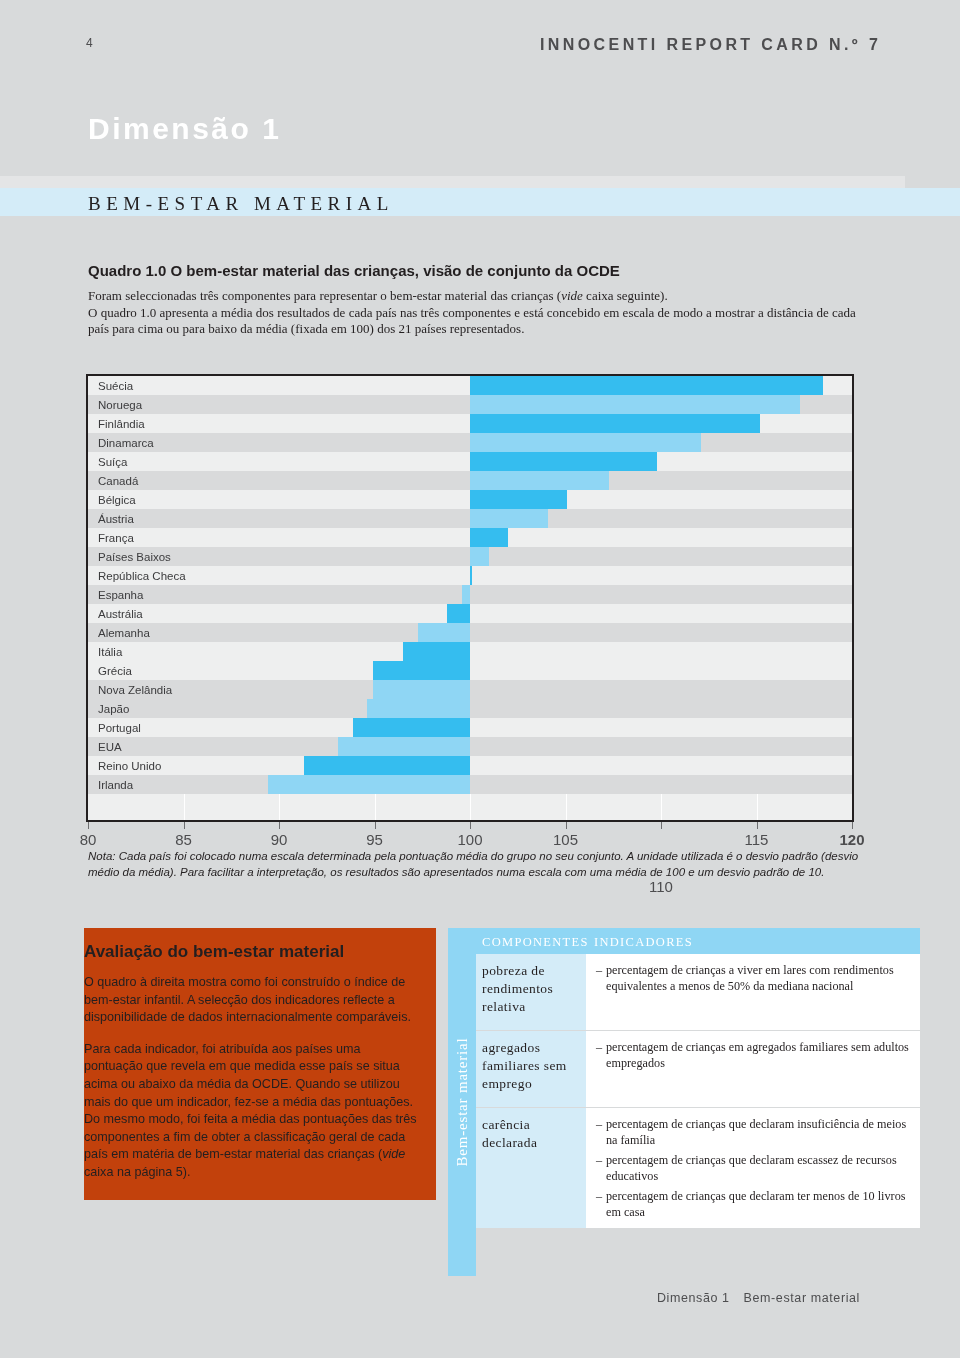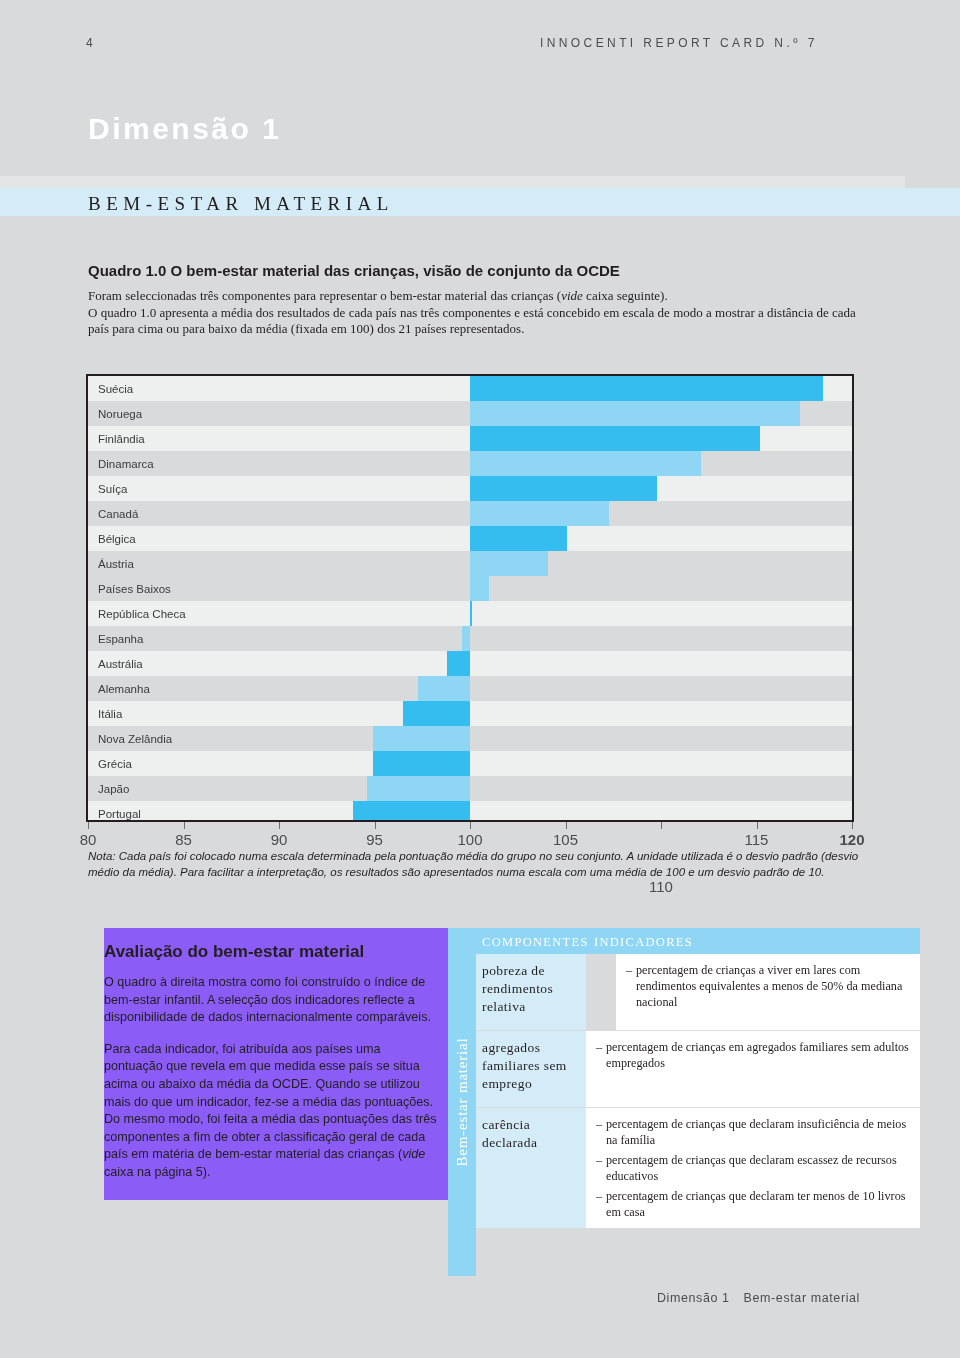--- a/index.html
+++ b/index.html
@@ -11,22 +11,22 @@
     position:relative;
     overflow:hidden;
   }
   
   .pagenum{
     position:absolute;left:86px;top:36px;
     font-size:12px;color:#4d4d4f;letter-spacing:0.5px;
   }
   .runhead{
     position:absolute;left:540px;top:36px;
-    font-size:12px;color:#4d4d4f;letter-spacing:3.4px;
-    font-weight:400;
+    font-size:16px;color:#4d4d4f;letter-spacing:3.4px;
+    font-weight:700;
   }
   .dimension-title{
     position:absolute;left:88px;top:112px;
     font-size:30px;font-weight:bold;color:#ffffff;
     letter-spacing:2.5px;
   }
   .blueband{
     position:absolute;left:0;top:188px;width:960px;height:28px;
     background:#d4ecf8;
   }
@@ -58,21 +58,21 @@
     width:768px;height:448px;
     border:2px solid #231f20;
     box-sizing:border-box;
     background:#eeefef;
   }
   .chart-inner{position:relative;width:100%;height:100%;overflow:hidden;}
   .grid-line{
     position:absolute;top:0;bottom:0;width:1px;background:#ffffff;
   }
   .row{
-    position:relative;height:25px;width:100%;
+    position:relative;height:19px;width:100%;
   }
   .row.alt{background:#d9dadb;}
   .row.norm{background:#eeefef;}
   .bar{
     position:absolute;top:0;height:100%;
   }
   .lbl{
     position:absolute;left:10px;top:0;height:100%;
     display:flex;align-items:center;
     font-size:11.5px;color:#3b3b3d;
@@ -89,22 +89,22 @@
     position:absolute;top:9px;font-size:15px;color:#4d4d4f;
     transform:translateX(-50%);white-space:nowrap;
   }
   .note{
     position:absolute;left:88px;top:848px;width:792px;
     font-size:11.5px;line-height:16px;font-style:italic;color:#231f20;
   }
 
   
   .avaliacao{
-    position:absolute;left:104px;top:928px;width:352px;
-    background:#8b5cf6;
+    position:absolute;left:84px;top:928px;width:352px;
+    background:#c2410c;
     padding:14px 18px 18px 0;
     box-sizing:border-box;
   }
   .avaliacao h3{
     margin:0 0 12px 0;font-size:17px;font-weight:bold;color:#231f20;
   }
   .avaliacao p{
     margin:0 0 14px 0;font-size:12.6px;line-height:17.6px;color:#231f20;
   }
   .avaliacao p:last-child{margin-bottom:0;}
@@ -130,21 +130,21 @@
   .comp-head{
     display:flex;background:#8fd6f4;height:26px;align-items:center;
   }
   .comp-head .c1{width:110px;padding-left:6px;box-sizing:border-box;}
   .comp-head .c2{flex:1;padding-left:8px;box-sizing:border-box;}
   .comp-head span{
     font-family:"Liberation Serif", serif;
     font-size:12.5px;color:#ffffff;letter-spacing:1.3px;
   }
   .comp-row{display:flex;min-height:76px;border-top:1px solid #d8dadb;}
-  .comp-row:first-of-type{border-top:none;gap:30px;}
+  .comp-row:first-of-type{border-top:none;}
   .comp-c1{
     width:110px;background:#d4ecf8;padding:8px 6px 8px 6px;box-sizing:border-box;
     font-family:"Liberation Serif", serif;
     font-size:13.5px;line-height:18px;color:#231f20;letter-spacing:0.4px;
   }
   .comp-c2{
     flex:1;background:#ffffff;padding:8px 8px 8px 10px;box-sizing:border-box;
   }
   .ind{
     display:flex;font-family:"Liberation Serif", serif;
@@ -209,20 +209,24 @@
         <div class="lbl">Canadá</div>
       </div>
       <div class="row norm">
         <div class="bar" style="background: rgb(53, 189, 239); left: 382px; width: 97.41px;"></div>
         <div class="lbl">Bélgica</div>
       </div>
       <div class="row alt">
         <div class="bar" style="background: rgb(143, 214, 244); left: 382px; width: 78.31px;"></div>
         <div class="lbl">Áustria</div>
       </div>
+      <div class="row norm">
+        <div class="bar" style="background: rgb(53, 189, 239); left: 382px; width: 38.2px;"></div>
+        <div class="lbl">França</div>
+      </div>
       <div class="row alt">
         <div class="bar" style="background: rgb(143, 214, 244); left: 382px; width: 19.1px;"></div>
         <div class="lbl">Países Baixos</div>
       </div>
       <div class="row norm">
         <div class="bar" style="background: rgb(53, 189, 239); left: 382px; width: 1.91px;"></div>
         <div class="lbl">República Checa</div>
       </div>
       <div class="row alt">
         <div class="bar" style="background: rgb(143, 214, 244); left: 374.36px; width: 7.64px;"></div>
@@ -233,27 +237,27 @@
         <div class="lbl">Austrália</div>
       </div>
       <div class="row alt">
         <div class="bar" style="background: rgb(143, 214, 244); left: 330.43px; width: 51.57px;"></div>
         <div class="lbl">Alemanha</div>
       </div>
       <div class="row norm">
         <div class="bar" style="background: rgb(53, 189, 239); left: 315.15px; width: 66.85px;"></div>
         <div class="lbl">Itália</div>
       </div>
+      <div class="row norm">
+        <div class="bar" style="background: rgb(53, 189, 239); left: 284.59px; width: 97.41px;"></div>
+        <div class="lbl">Grécia</div>
+      </div>
       <div class="row alt">
         <div class="bar" style="background: rgb(143, 214, 244); left: 284.59px; width: 97.41px;"></div>
         <div class="lbl">Nova Zelândia</div>
-      </div>
-      <div class="row norm">
-        <div class="bar" style="background: rgb(53, 189, 239); left: 284.59px; width: 97.41px;"></div>
-        <div class="lbl">Grécia</div>
       </div>
       <div class="row alt">
         <div class="bar" style="background: rgb(143, 214, 244); left: 278.86px; width: 103.14px;"></div>
         <div class="lbl">Japão</div>
       </div>
       <div class="row norm">
         <div class="bar" style="background: rgb(53, 189, 239); left: 265.49px; width: 116.51px;"></div>
         <div class="lbl">Portugal</div>
       </div>
       <div class="row alt">

